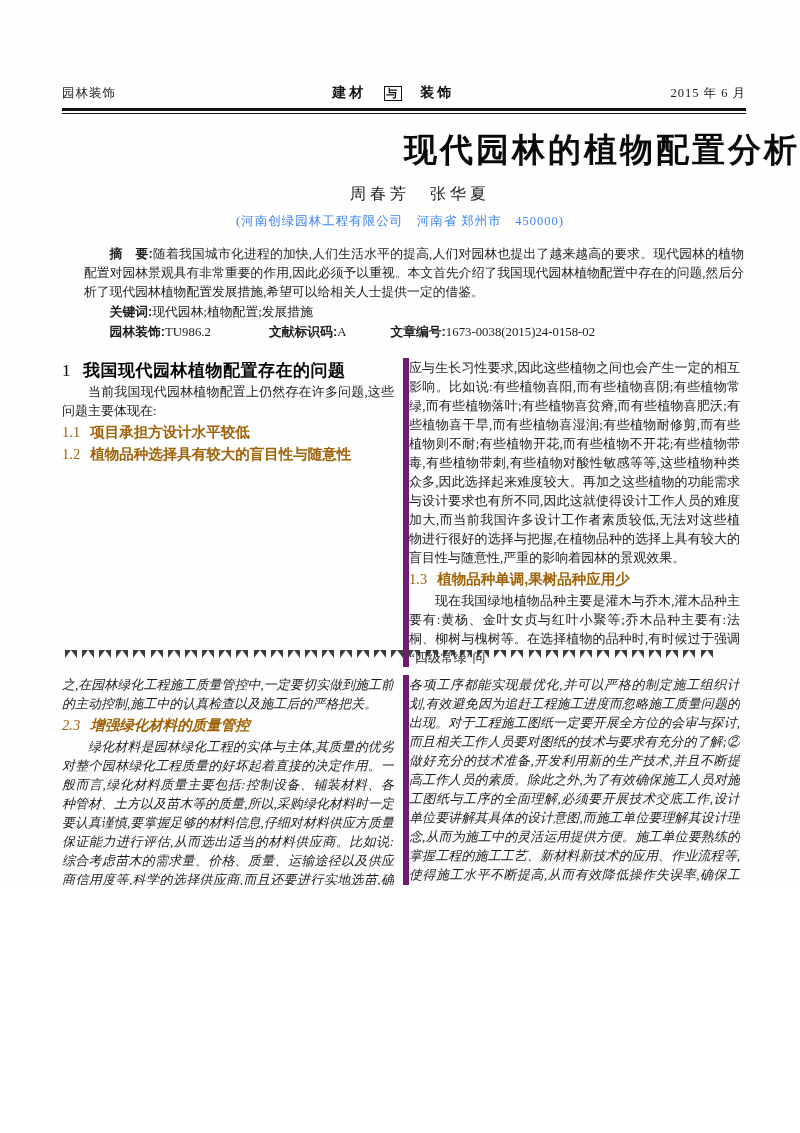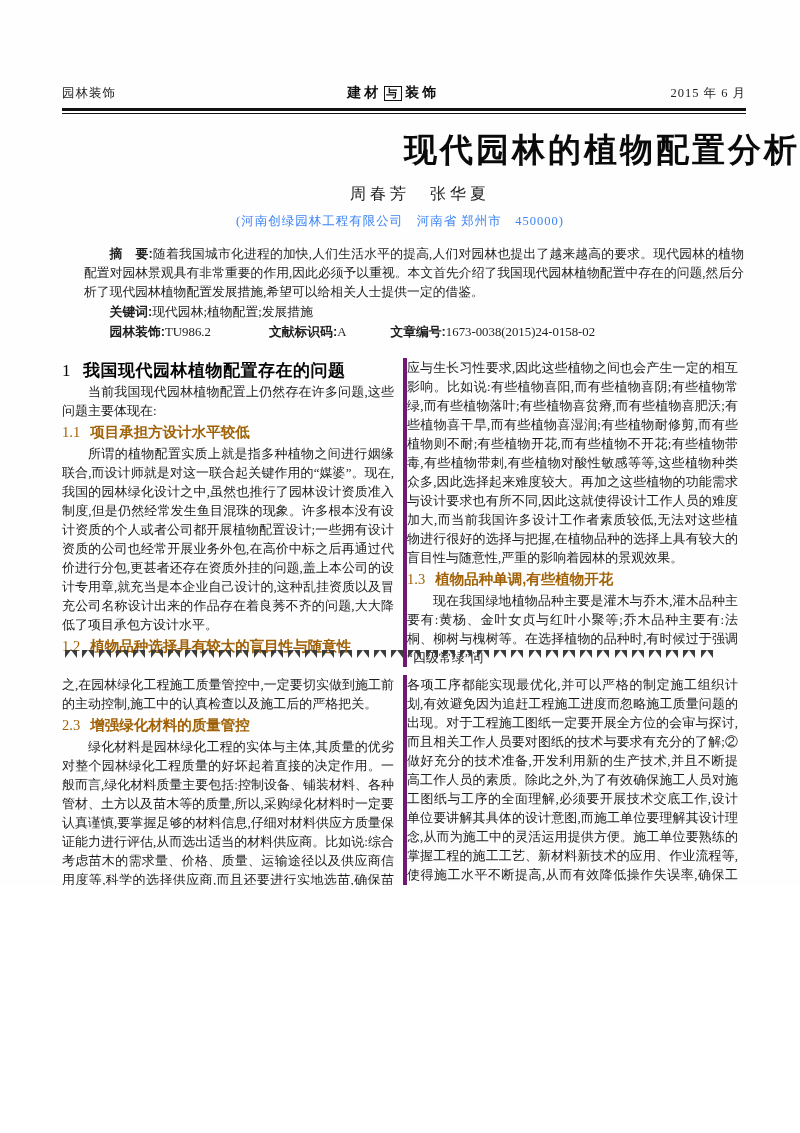--- a/index.html
+++ b/index.html
@@ -14,21 +14,21 @@
   }
   
   .hdr{
     margin:84px 54px 0 62px;
     display:flex;align-items:baseline;justify-content:space-between;
     font-size:12.5px;letter-spacing:1px;color:#222;
   }
   .hdr-logo{
     font-family:"Liberation Sans","DejaVu Sans",sans-serif;
     font-weight:900;font-size:14px;letter-spacing:3px;color:#111;
-    display:flex;align-items:center;gap:3px;
+    display:flex;align-items:center;gap:18px;
   }
   .hdr-logo .logo-mid{
     border:1.5px solid #111;padding:0 1px;font-size:11px;line-height:13px;
   }
   .rule-thick{height:3px;background:#111;margin:6px 54px 0 62px;}
   .rule-thin{height:1px;background:#111;margin:2px 54px 0 62px;}
   
   .title{
     margin-top:14px;text-align:right;
     font-size:33px;font-weight:900;letter-spacing:3px;color:#0a0a0a;
@@ -46,23 +46,23 @@
   .clc-gap{display:inline-block;width:58px;}
   .clc-gap2{display:inline-block;width:44px;}
   
   .twocol{
     margin:16px 58px 0 62px;
     display:flex;align-items:flex-start;
     font-size:13px;line-height:19px;color:#1c1c1c;
   }
   .col{width:332px;overflow:hidden;text-align:justify;}
   .col-l{margin-right:9px;}
-  .col-r{border-left:4px solid #701a75;width:331px;}
+  .col-r{border-left:6px solid #701a75;width:331px;}
   .twocol.sec-top{height:281px;}
-  .twocol.sec-bot{height:390px;}
+  .twocol.sec-bot{height:390px;font-style:italic;}
   .col p{margin:0;text-align:justify;}
   .p-ind{text-indent:2em;}
   h2.sec{
     margin:3px 0 2px 0;
     font-size:17px;color:#050505;
     font-family:"Liberation Sans","DejaVu Sans",sans-serif;font-weight:700;
     letter-spacing:0.5px;
   }
   h3.sub{
     margin:3px 0 2px 0;
@@ -110,27 +110,26 @@
     <p class="ab-first"><span class="blab">摘　要:</span><span>随着我国城市化进程的加快,人们生活水平的提高,人们对园林也提出了越来越高的要求。现代园林的植物配置对园林景观具有非常重要的作用,因此必须予以重视。本文首先介绍了我国现代园林植物配置中存在的问题,然后分析了现代园林植物配置发展措施,希望可以给相关人士提供一定的借鉴。</span></p>
     <p class="kw-line"><span class="blab">关键词:</span><span>现代园林;植物配置;发展措施</span></p>
     <p class="clc-line"><span class="blab">园林装饰:</span><span>TU986.2</span><span class="clc-gap"></span><span class="blab">文献标识码:</span><span>A</span><span class="clc-gap2"></span><span class="blab">文章编号:</span><span>1673-0038(2015)24-0158-02</span></p>
   </div>
 
   <div class="twocol sec-top">
     <div class="col col-l">
       <h2 class="sec"><span class="secnum">1</span><span>我国现代园林植物配置存在的问题</span></h2>
       <p class="p-ind">当前我国现代园林植物配置上仍然存在许多问题,这些问题主要体现在:</p>
       <h3 class="sub"><span class="subnum">1.1</span><span>项目承担方设计水平较低</span></h3>
-      <p class="p-ind">所谓的植物配置实质上就是指多种植物之间进行姻缘联合,而设计师就是对这一联合起关键作用的“媒婆”。现在,我国的园林绿化设计之中,虽然也推行了园林设计资质准入制度,但是仍然经常发生鱼目混珠的现象。许多根本没有设计资质的个人或者公司都开展植物配置设计;一些拥有设计资质的公司也经常开展业务外包,在高价中标之后再通过代价进行分包,更甚者还存在资质外挂的问题,盖上本公司的设计专用章,就充当是本企业自己设计的,这种乱挂资质以及冒充公司名称设计出来的作品存在着良莠不齐的问题,大大降低了项目承包方设计水平。</p>
       <h3 class="sub"><span class="subnum">1.2</span><span>植物品种选择具有较大的盲目性与随意性</span></h3>
 
     </div>
     <div class="col col-r">
       <p>应与生长习性要求,因此这些植物之间也会产生一定的相互影响。比如说:有些植物喜阳,而有些植物喜阴;有些植物常绿,而有些植物落叶;有些植物喜贫瘠,而有些植物喜肥沃;有些植物喜干旱,而有些植物喜湿润;有些植物耐修剪,而有些植物则不耐;有些植物开花,而有些植物不开花;有些植物带毒,有些植物带刺,有些植物对酸性敏感等等,这些植物种类众多,因此选择起来难度较大。再加之这些植物的功能需求与设计要求也有所不同,因此这就使得设计工作人员的难度加大,而当前我国许多设计工作者素质较低,无法对这些植物进行很好的选择与把握,在植物品种的选择上具有较大的盲目性与随意性,严重的影响着园林的景观效果。</p>
-      <h3 class="sub"><span class="subnum">1.3</span><span>植物品种单调,有些植物开花</span></h3>
+      <h3 class="sub"><span class="subnum">1.3</span><span>植物品种单调,果树品种应用少</span></h3>
       <p class="p-ind">现在我国绿地植物品种主要是灌木与乔木,灌木品种主要有:黄杨、金叶女贞与红叶小聚等;乔木品种主要有:法桐、柳树与槐树等。在选择植物的品种时,有时候过于强调“四级常绿”问</p>
     </div>
   </div>
 
   <div class="orn-row"><span class="orn"></span><span class="orn"></span><span class="orn"></span><span class="orn"></span><span class="orn"></span><span class="orn"></span><span class="orn"></span><span class="orn"></span><span class="orn"></span><span class="orn"></span><span class="orn"></span><span class="orn"></span><span class="orn"></span><span class="orn"></span><span class="orn"></span><span class="orn"></span><span class="orn"></span><span class="orn"></span><span class="orn"></span><span class="orn"></span><span class="orn"></span><span class="orn"></span><span class="orn"></span><span class="orn"></span><span class="orn"></span><span class="orn"></span><span class="orn"></span><span class="orn"></span><span class="orn"></span><span class="orn"></span><span class="orn"></span><span class="orn"></span><span class="orn"></span><span class="orn"></span><span class="orn"></span><span class="orn"></span><span class="orn"></span><span class="orn"></span></div>
 
   <div class="twocol sec-bot">
     <div class="col col-l">
       <p>之,在园林绿化工程施工质量管控中,一定要切实做到施工前的主动控制,施工中的认真检查以及施工后的严格把关。</p>
       <h3 class="sub"><span class="subnum">2.3</span><span>增强绿化材料的质量管控</span></h3>

